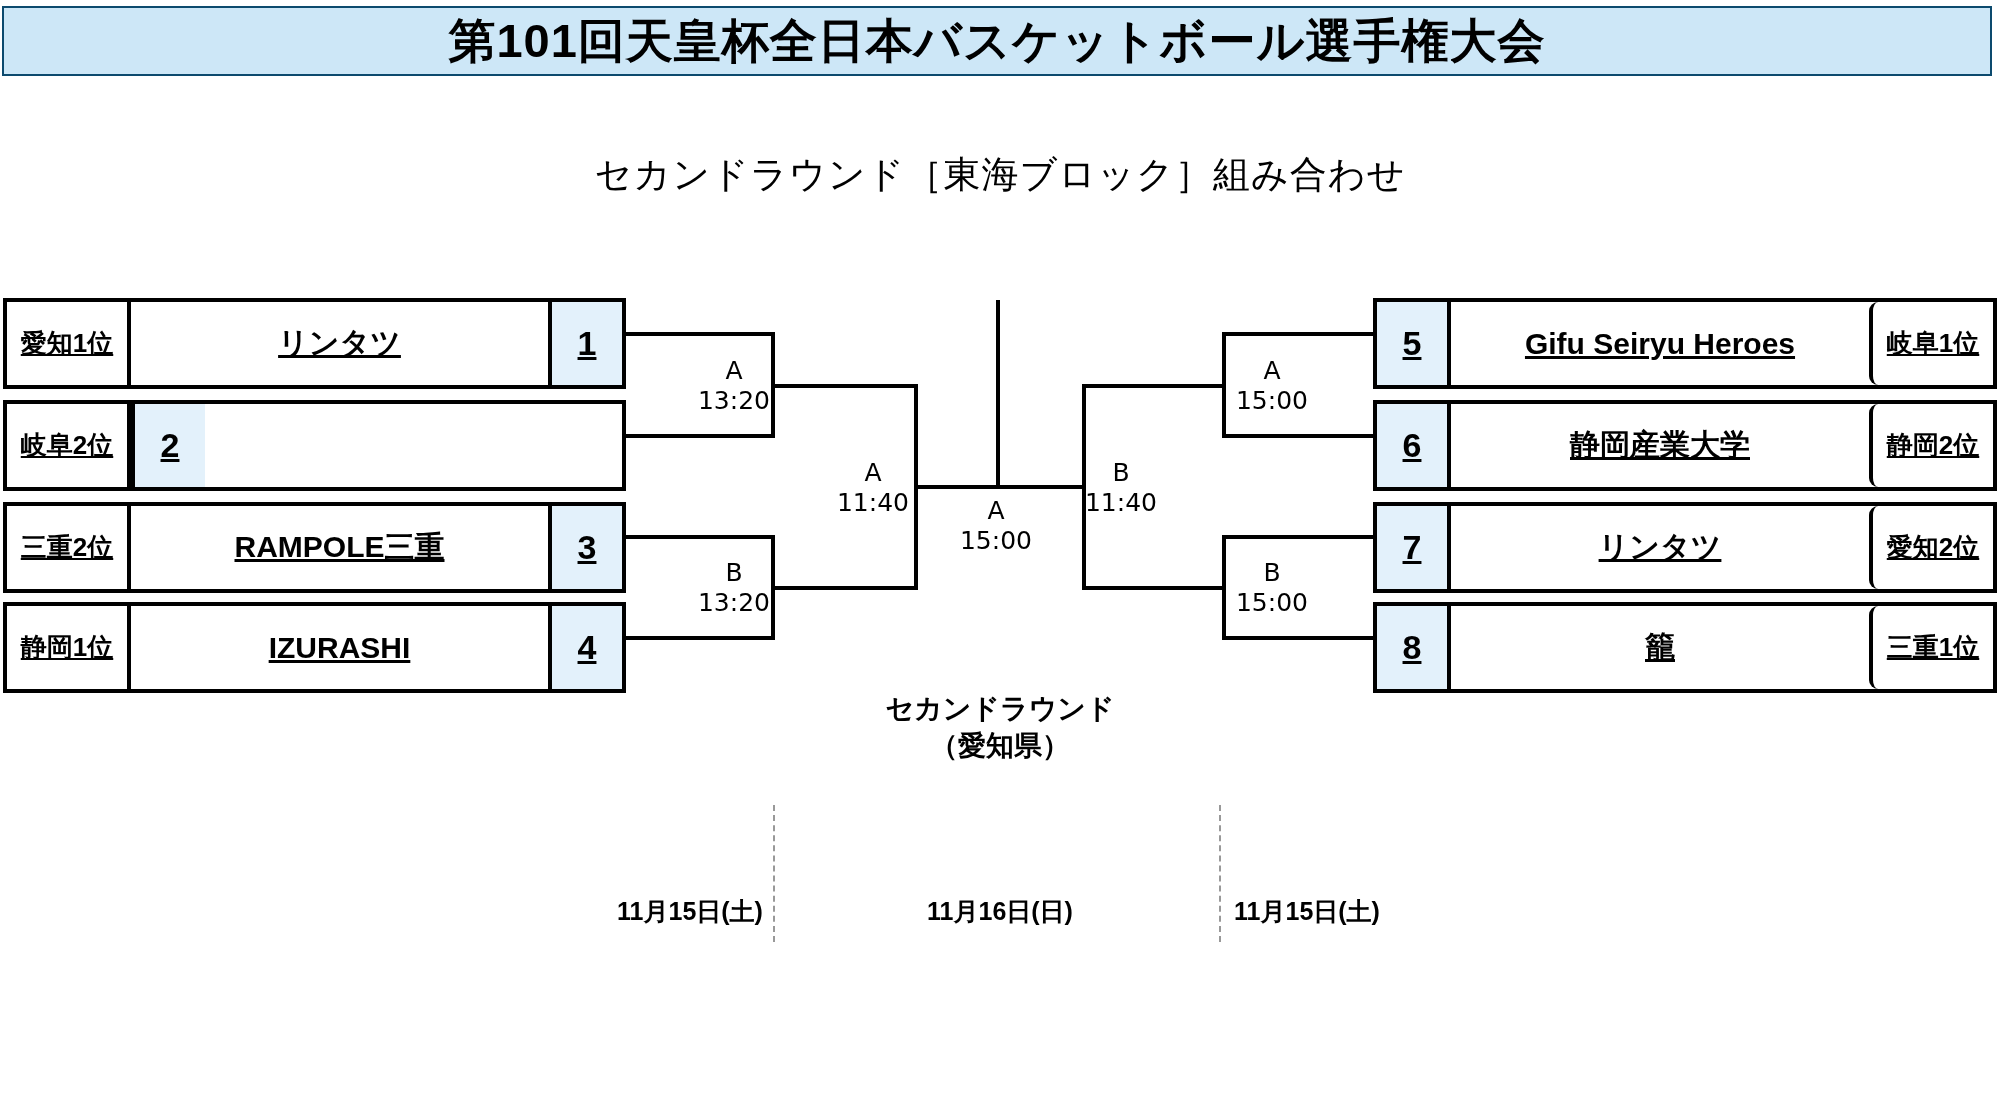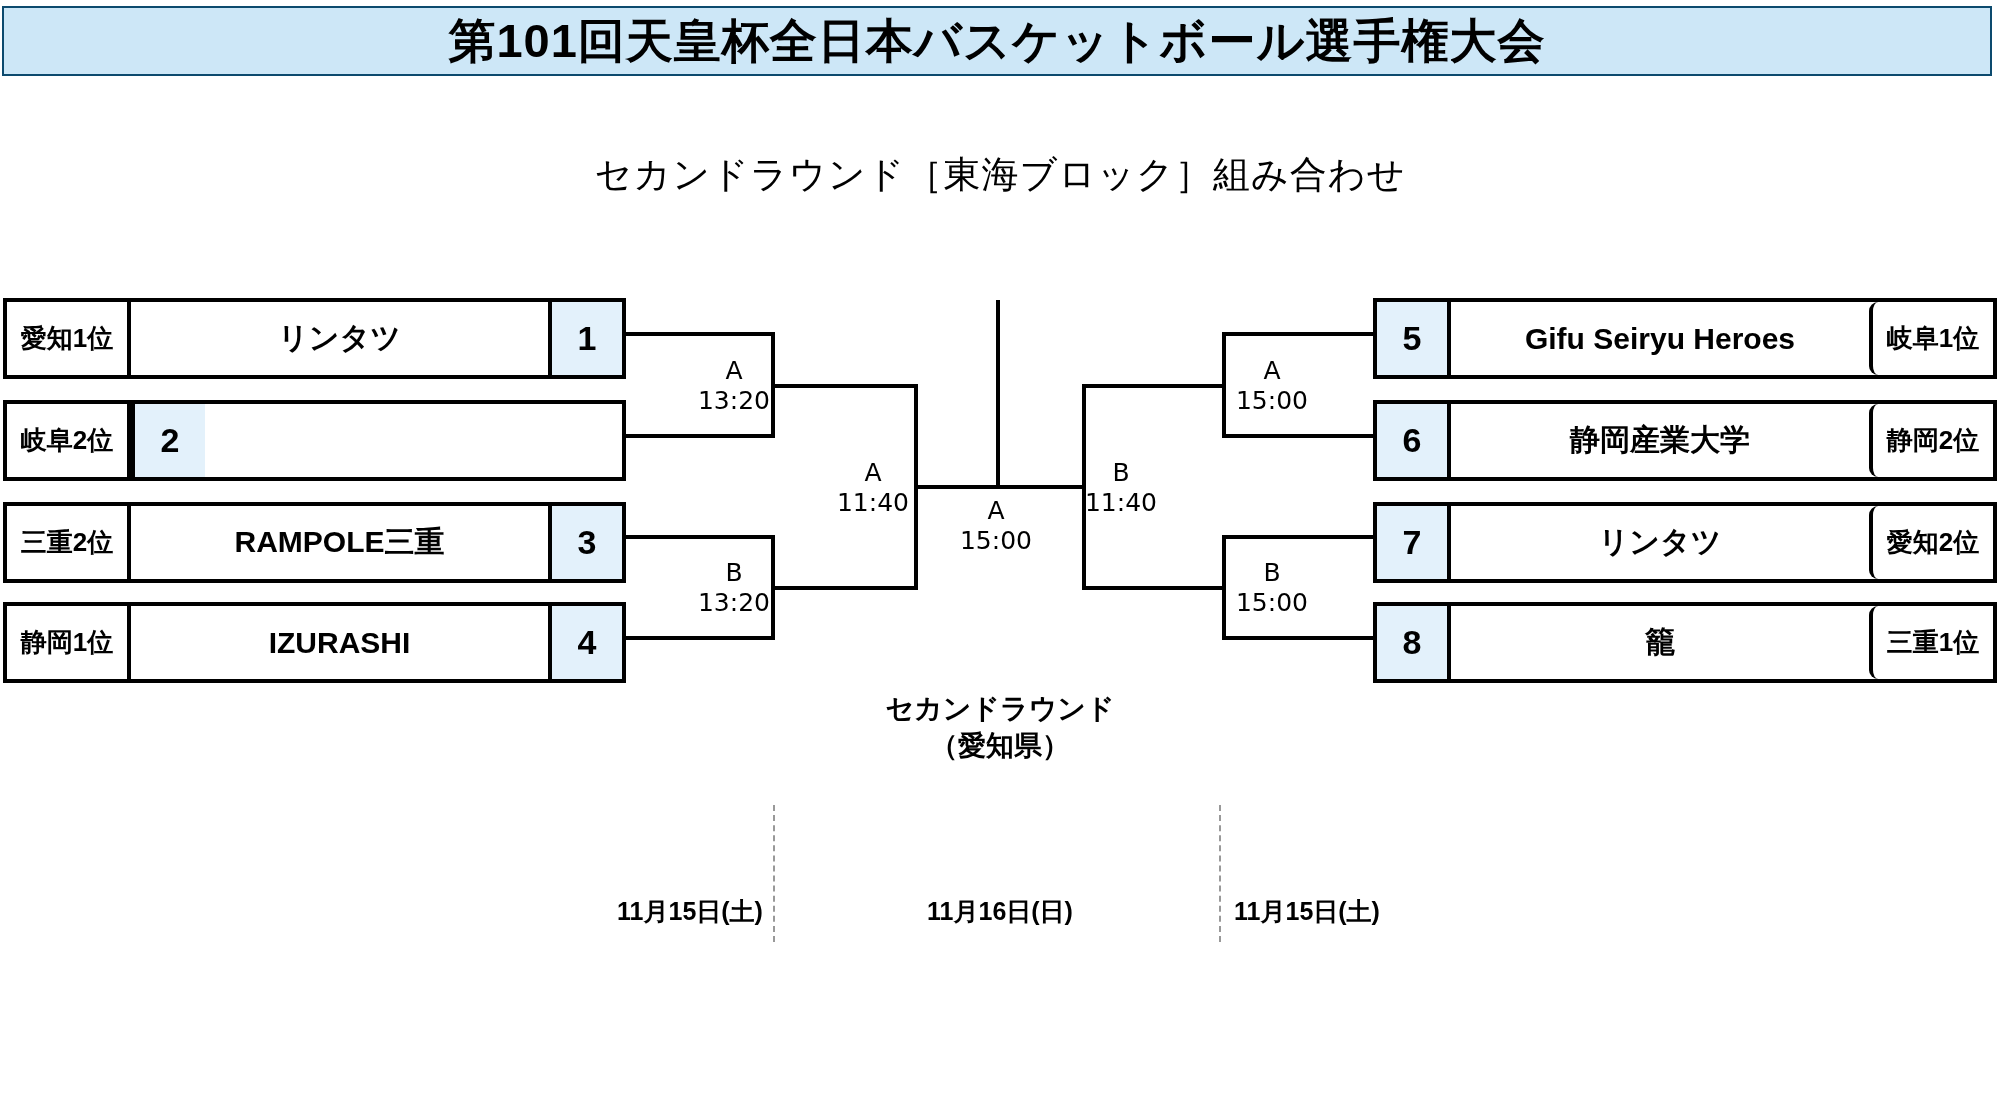--- a/index.html
+++ b/index.html
@@ -17,23 +17,23 @@
     background:#cde7f7;border:2px solid #0c4a6e;box-sizing:border-box;
     display:flex;align-items:center;justify-content:center;
     font-size:47px;font-weight:bold;letter-spacing:1px;
   }
   .subtitle{
     position:absolute;left:0;top:120px;width:2000px;
     text-align:center;font-size:37px;font-weight:normal;letter-spacing:1px;margin-top:30px;
   }
   
   .team-row{
-    position:absolute;height:81px;
+    position:absolute;height:91px;
     border:4px solid #000;box-sizing:border-box;
-    display:flex;background:#fff;
+    display:flex;background:#fff;text-decoration:underline;
   }
   .team-row.left{left:3px;width:623px;}
   .team-row.right{left:1373px;width:624px;}
   .cell{display:flex;align-items:center;justify-content:center;box-sizing:border-box;}
   .cell.rank{width:124px;font-size:26px;font-weight:bold;white-space:nowrap;}
   .cell.name{flex:1;font-size:30px;font-weight:bold;white-space:nowrap;}
   .cell.seed{width:74px;background:#e3f1fb;font-size:34px;font-weight:bold;}
   .team-row.left .rank{border-right:4px solid #000;}
   .team-row.left .seed{border-left:4px solid #000;}
   .team-row.right .seed{border-right:4px solid #000;}

